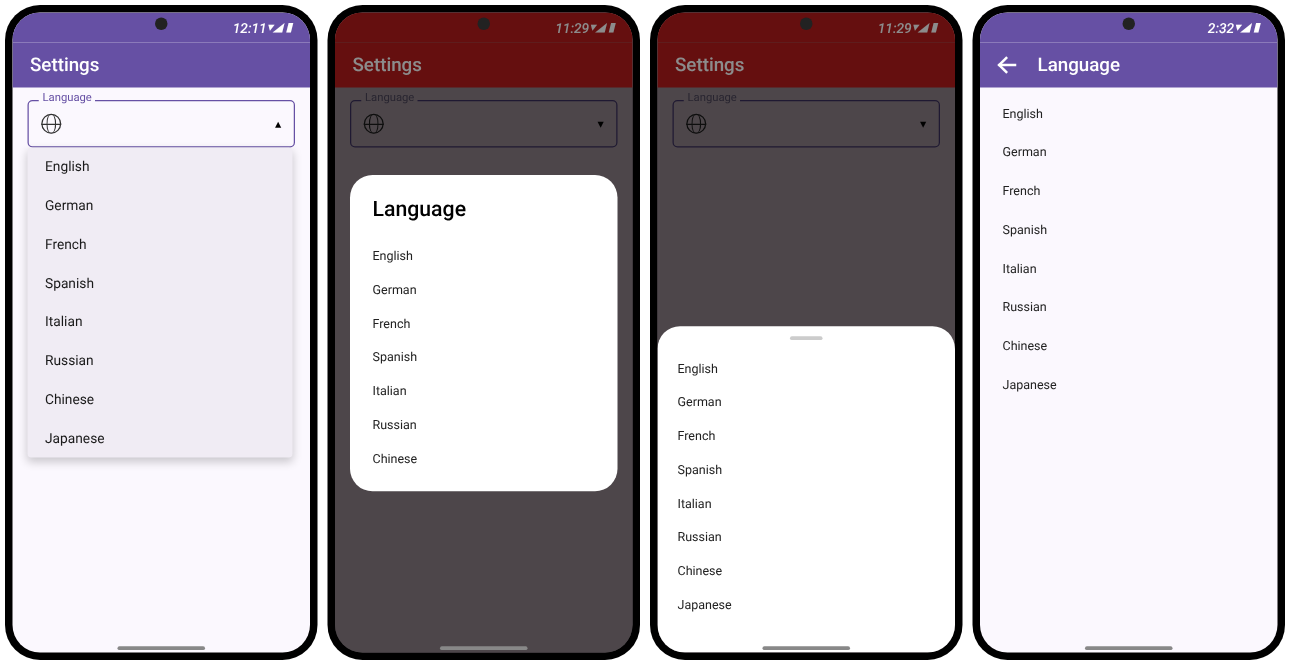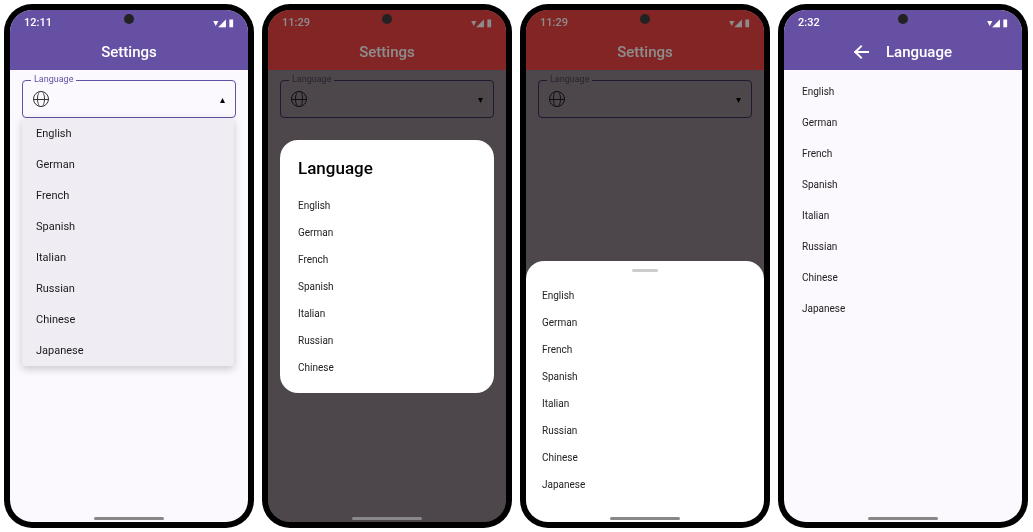--- a/index.html
+++ b/index.html
@@ -47,38 +47,38 @@
       width: 100%;
       height: 100%;
       border-radius: 22px;
       overflow: hidden;
       position: relative;
       background: #fbf8fe;
     }
     .statusbar {
       height: 24px;
       display: flex;
-      justify-content: space-between;
+      justify-content: flex-end;
       align-items: center;
       padding: 0 14px;
       font-size: 11px;
       font-weight: 500;
       color: #fff;
+      font-style: italic;
     }
     .statusbar .icons { display: flex; gap: 2px; align-items: center; font-size: 10px; }
     .appbar {
       height: 36px;
       display: flex;
       align-items: center;
       padding: 0 14px;
       font-size: 15px;
       font-weight: 500;
       color: #fff;
       gap: 16px;
-      justify-content: center;
     }
     .purple-top { background: #6650a4; }
     .content { padding: 10px 12px; position: relative; }
     .field {
       border: 1px solid #6650a4;
       border-radius: 4px;
       height: 38px;
       display: flex;
       align-items: center;
       padding: 0 10px;
@@ -208,21 +208,21 @@
     .page-list {
       padding: 6px 0;
     }
     .page-item {
       padding: 10px 18px;
       font-size: 10px;
       color: #222;
     }
     .dimmed .field-label { background: #8c8087; color: #4a4358;}
     .dimmed { background: #8c8087;}
-    .dimmed .statusbar, .dimmed .appbar { background: #ef4444; }
+    .dimmed .statusbar, .dimmed .appbar { background: #b91c1c; }
     .dimmed .field { border-color: #3a2f5b; }
     .dimmed .globe { border-color: #1a1a1a; }
     .dimmed .globe::before { border-color: #1a1a1a; }
     .dimmed .globe::after { border-color: #1a1a1a; }
   </style>
 </head>
 <body>
 
 <div class="phone">
   <div class="screen">

